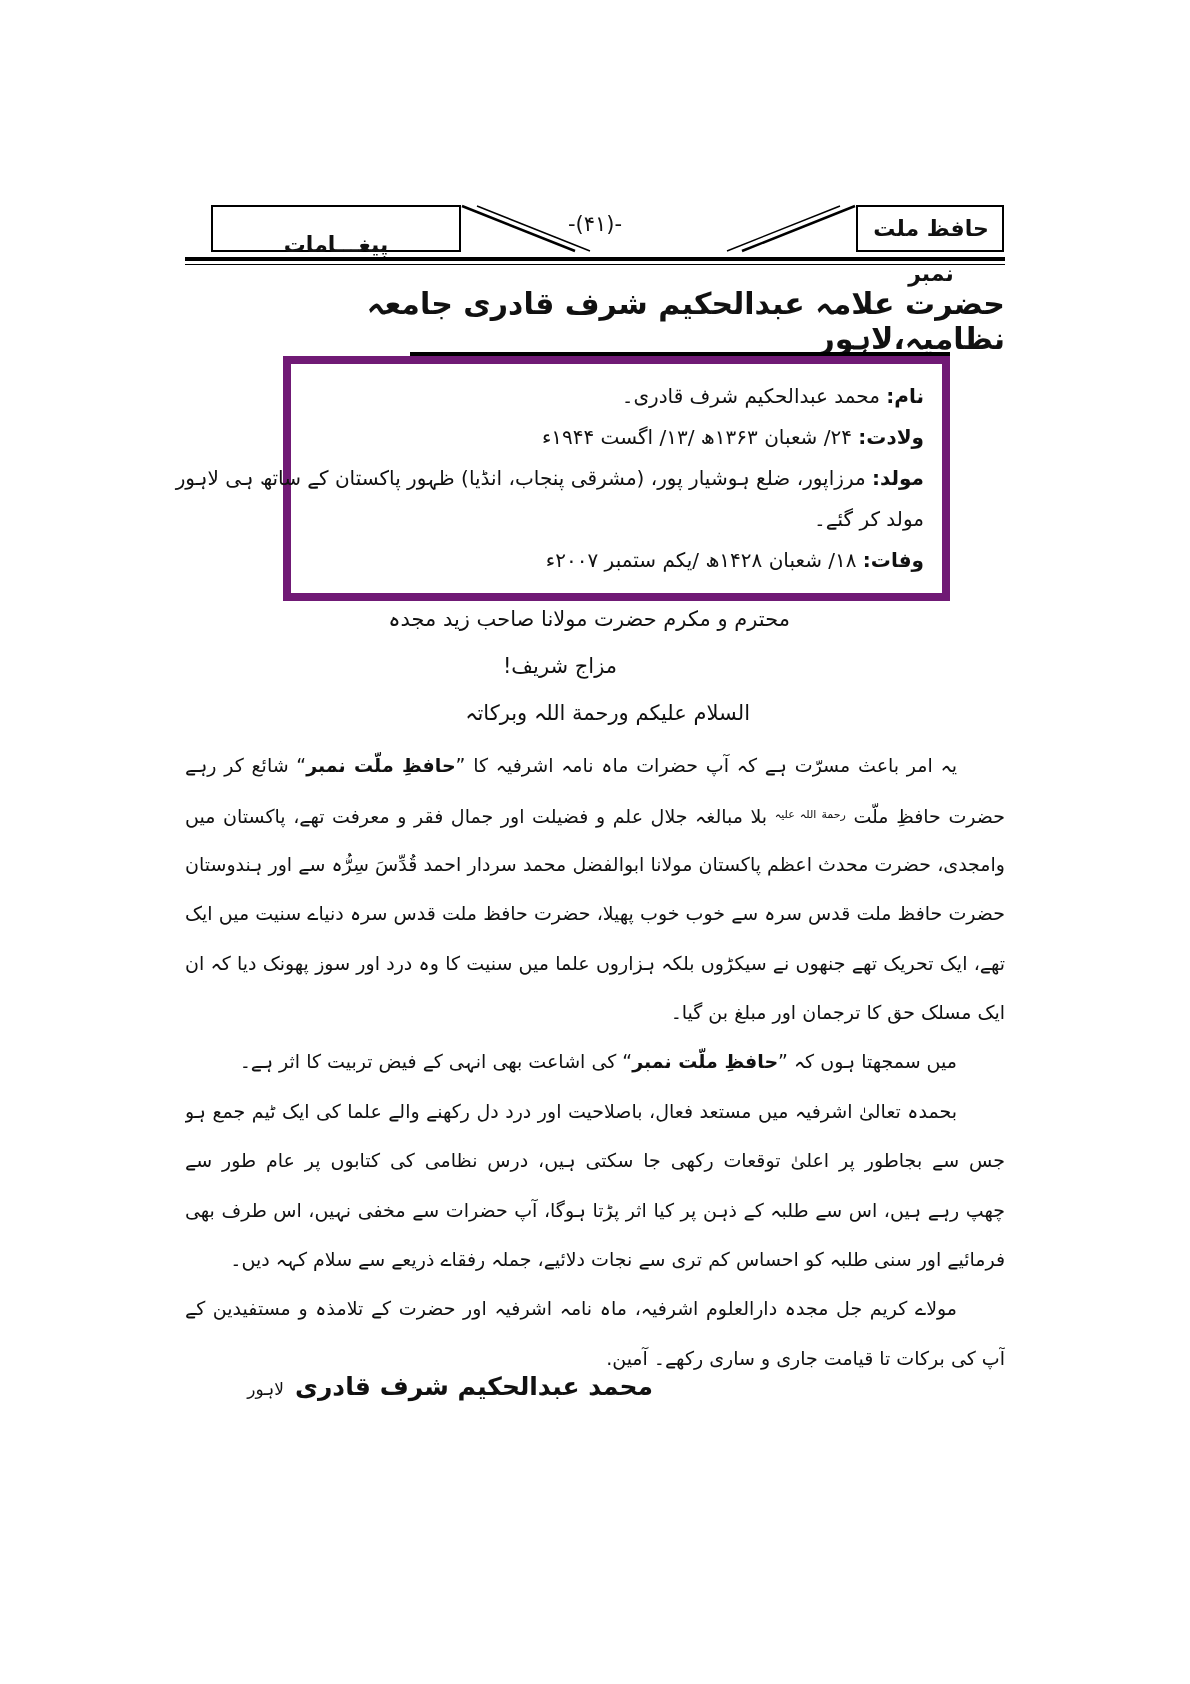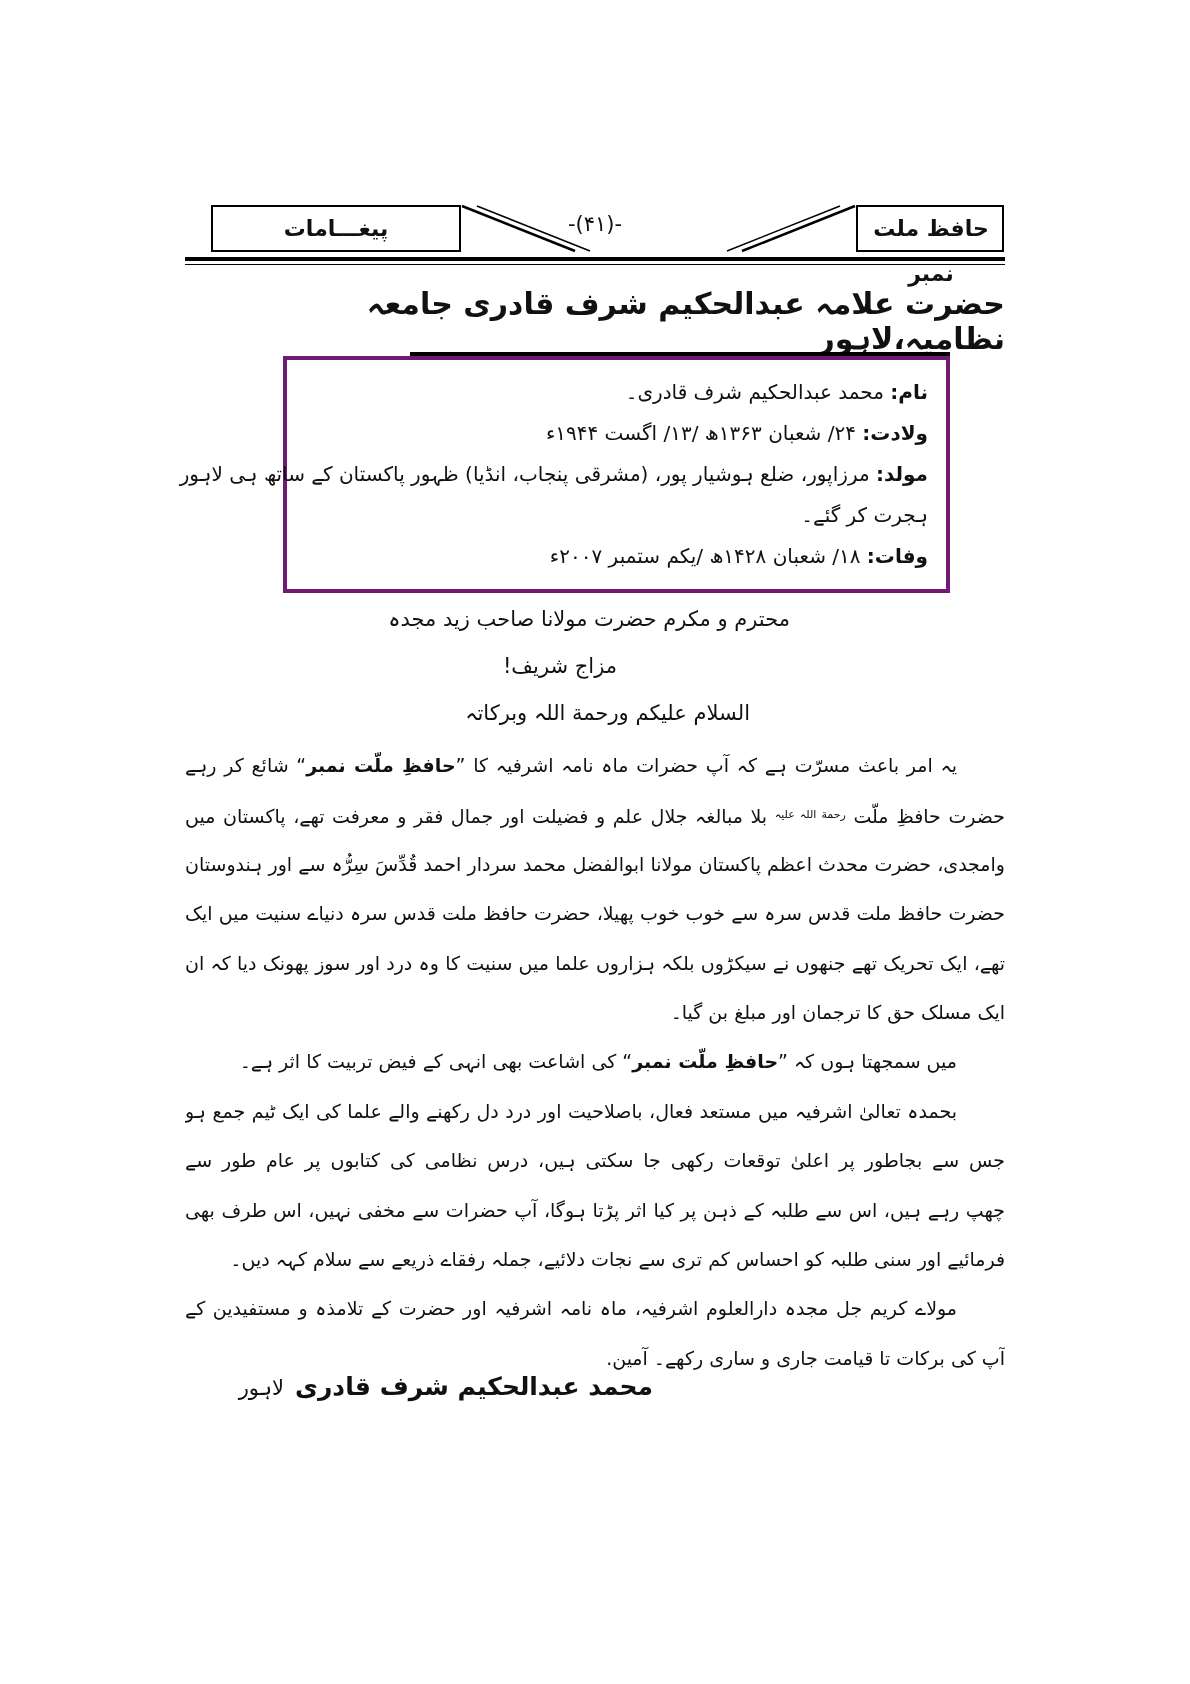--- a/index.html
+++ b/index.html
@@ -5,32 +5,32 @@
   html,body{margin:0;padding:0;}
   body{
     width:1190px;height:1684px;background:#ffffff;position:relative;
     font-family:"DejaVu Sans", sans-serif;color:#111111;overflow:hidden;
   }
   .abs{position:absolute;}
   
   #header-band{left:185px;top:203px;width:820px;height:60px;}
   #header-svg{position:absolute;left:0;top:0;}
   .tab-label{position:absolute;text-align:center;font-weight:bold;font-size:22px;line-height:45px;}
-  #tab-left-label{left:27px;top:3px;width:248px;}
+  #tab-left-label{left:27px;top:19px;width:248px;}
   #tab-right-label{left:672px;top:3px;width:148px;}
   #page-num{left:185px;top:212px;width:820px;text-align:center;font-size:21px;}
   .rule-thick{left:185px;top:257px;width:820px;height:4px;background:#000;}
   .rule-thin{left:185px;top:264px;width:820px;height:1px;background:#000;}
   
   #page-title{left:185px;top:286px;width:820px;font-weight:bold;font-size:30px;}
   #title-underline{left:410px;top:352px;width:540px;height:4px;background:#000;}
   
   #bio-box{
     left:283px;top:356px;width:667px;box-sizing:border-box;
-    border:4px solid #701a75;padding:12px 18px 12px 14px;
+    border:8px solid #701a75;padding:12px 18px 12px 14px;
     direction:rtl;text-align:right;
   }
   .bio-row{font-size:20px;line-height:41px;white-space:nowrap;}
   .bio-label{font-weight:bold;}
   
   #salutations{left:185px;top:596px;width:820px;direction:rtl;}
   .sal{font-size:21px;line-height:47px;height:47px;text-align:right;}
   .sal-1{padding-right:215px;}
   .sal-2{padding-right:255px;}
   .sal-3{padding-right:388px;}
@@ -40,21 +40,21 @@
     font-size:19px;height:49.4px;line-height:49.4px;overflow:hidden;
     text-align:right;white-space:normal;
   }
   .line.justify{text-align:justify;text-align-last:justify;}
   .line.indent{padding-right:48px;}
   .bold{font-weight:bold;}
   .small{font-size:11px;vertical-align:5px;}
   
   #signature{left:185px;top:1364px;width:820px;direction:rtl;text-align:right;padding-right:352px;box-sizing:border-box;line-height:46px;}
   #signature-name{font-weight:bold;font-size:25px;}
-  #signature-city{font-size:21px;margin-right:6px;margin-left:14px;}
+  #signature-city{font-size:17px;margin-right:6px;margin-left:14px;}
 </style>
 </head>
 <body>
 
 <div class="abs" id="header-band">
   <svg id="header-svg" width="820" height="60" viewBox="0 0 820 60">
 
     <rect x="27" y="3" width="248" height="45" fill="#ffffff" stroke="#000000" stroke-width="2"></rect>
     <line x1="277" y1="3" x2="390" y2="48" stroke="#000000" stroke-width="2.5"></line>
     <line x1="292" y1="3" x2="405" y2="48" stroke="#000000" stroke-width="1.5"></line>
@@ -71,21 +71,21 @@
 <div class="abs rule-thin"></div>
 
 <div class="abs" id="page-title" dir="rtl">حضرت علامہ عبدالحکیم شرف قادری جامعہ نظامیہ،لاہور</div>
 <div class="abs" id="title-underline"></div>
 
 <div class="abs" id="bio-box">
   <div id="bio-rows">
       <div class="bio-row" dir="rtl"><span class="bio-label">نام:</span><span> محمد عبدالحکیم شرف قادری۔</span></div>
       <div class="bio-row" dir="rtl"><span class="bio-label">ولادت:</span><span> ۲۴/ شعبان ۱۳۶۳ھ /۱۳/ اگست ۱۹۴۴ء</span></div>
       <div class="bio-row" dir="rtl"><span class="bio-label">مولد:</span><span> مرزاپور، ضلع ہوشیار پور، (مشرقی پنجاب، انڈیا) ظہور پاکستان کے ساتھ ہی لاہور</span></div>
-      <div class="bio-row" dir="rtl"><span>ہجرت کر گئے۔</span></div>
+      <div class="bio-row" dir="rtl"><span>مولد کر گئے۔</span></div>
       <div class="bio-row" dir="rtl"><span class="bio-label">وفات:</span><span> ۱۸/ شعبان ۱۴۲۸ھ /یکم ستمبر ۲۰۰۷ء</span></div>
     </div>
 </div>
 
 <div class="abs" id="salutations">
   <div class="sal sal-1">محترم و مکرم حضرت مولانا صاحب زید مجدہ</div>
   <div class="sal sal-3">مزاج شریف!</div>
   <div class="sal sal-2">السلام علیکم ورحمة اللہ وبرکاتہ</div>
 </div>
 

